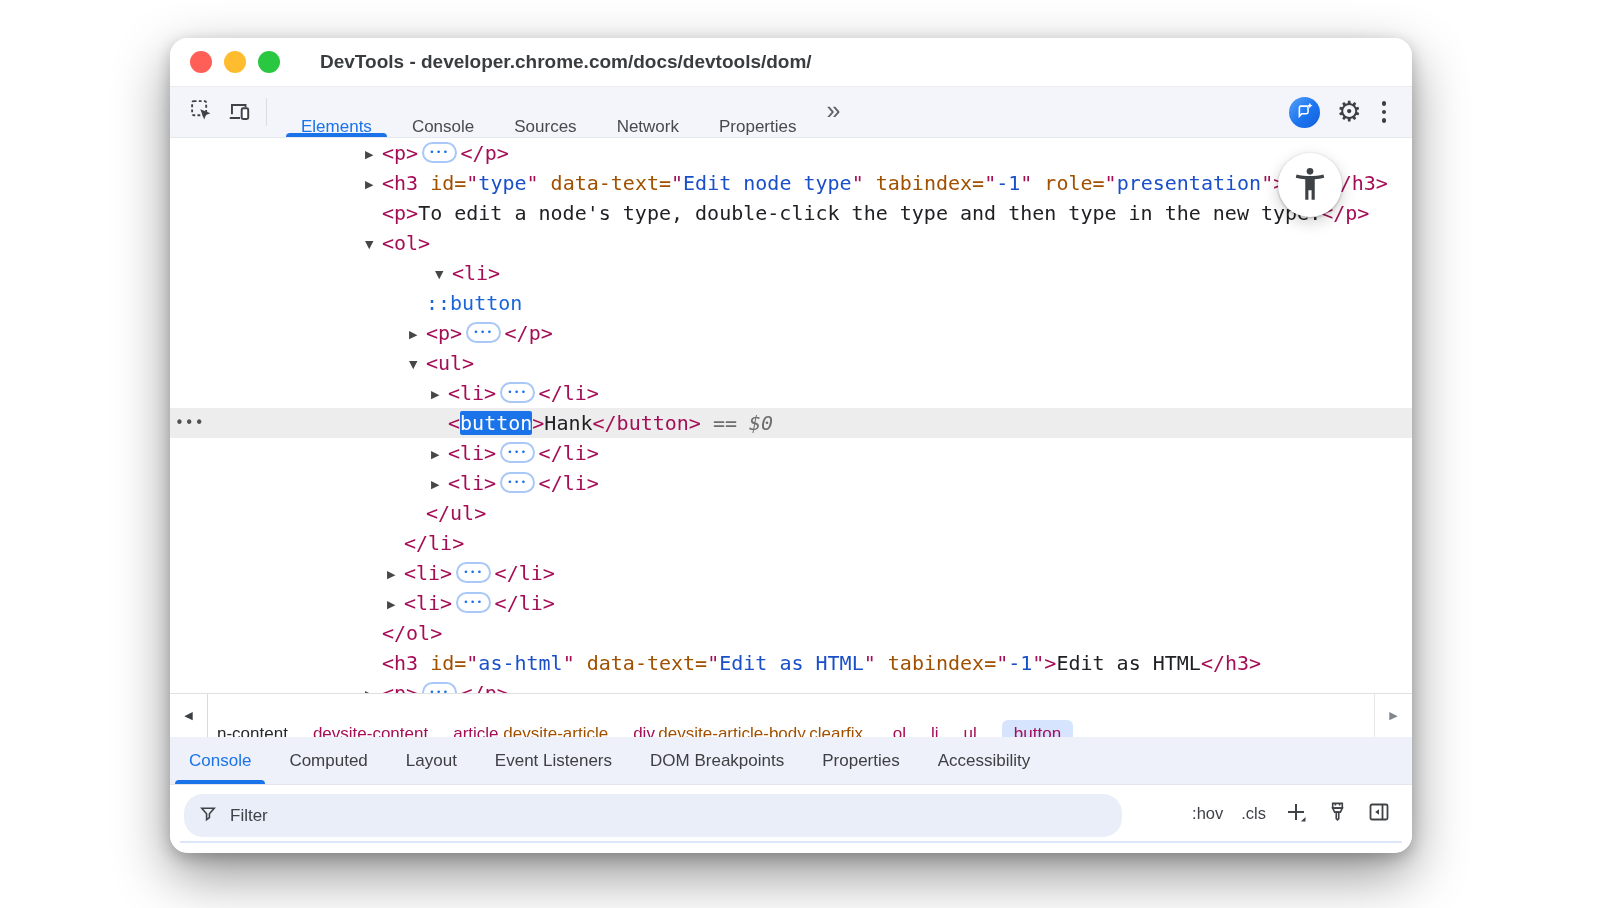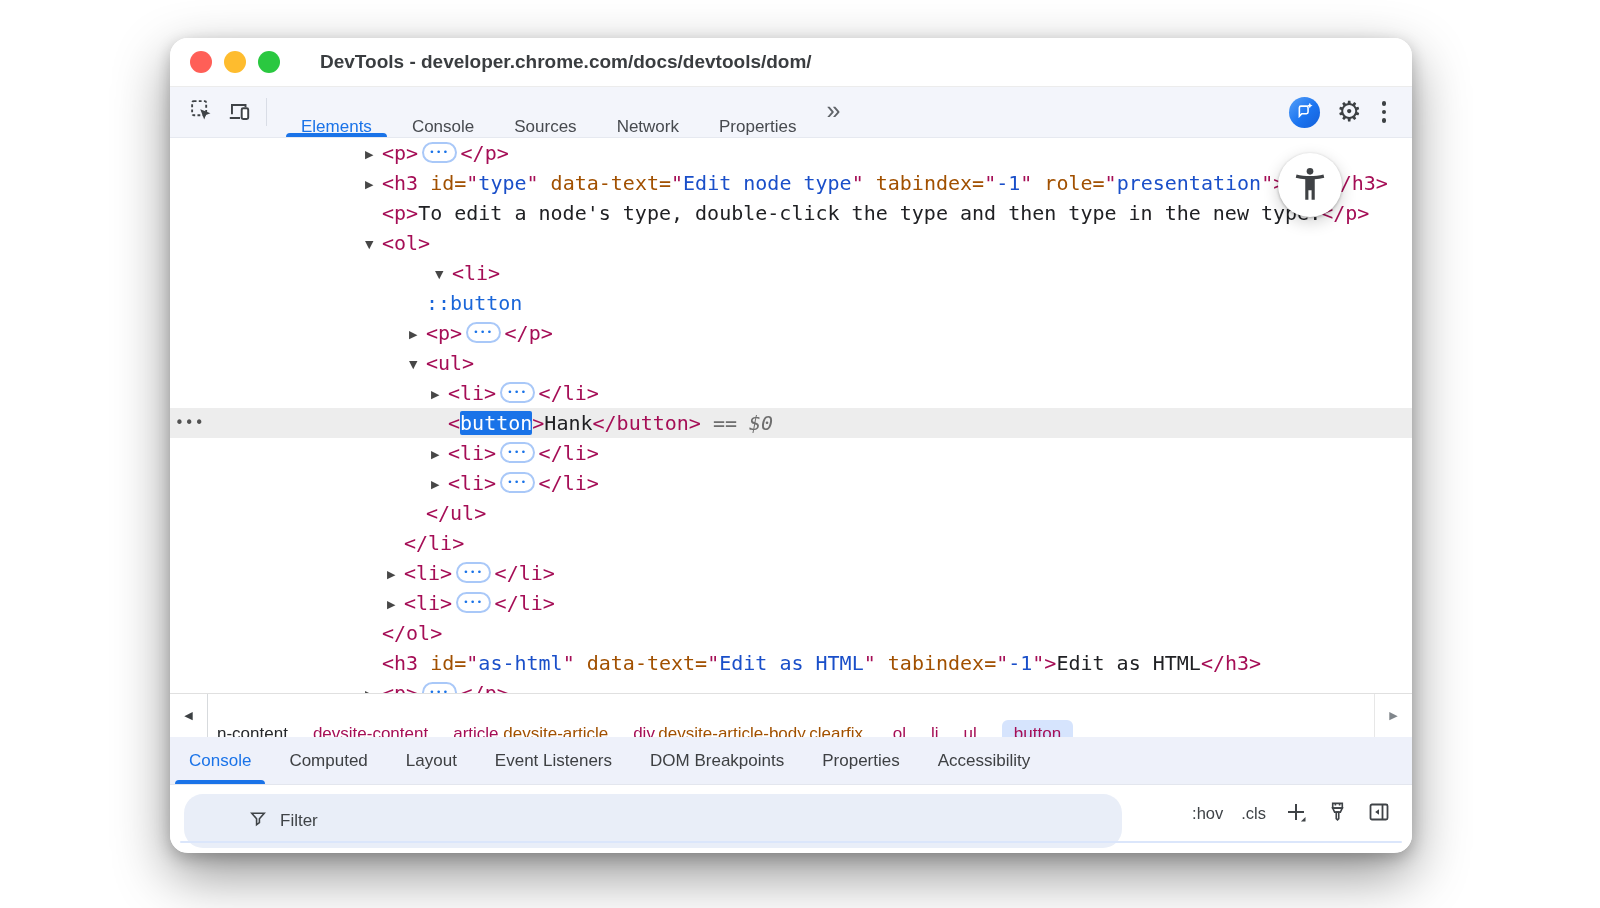--- a/index.html
+++ b/index.html
@@ -73,21 +73,21 @@
   .c-cls{color:var(--token-attr);}
   .c-plain{color:#26282b;}
   
   .side-tabs{height:48px;background:var(--sidetabs-bg);display:flex;align-items:stretch;border-bottom:1px solid #e3e6ee;box-sizing:border-box;}
   .stab{position:relative;display:flex;align-items:center;padding:0 19px;font-size:17px;color:#3e4043;cursor:pointer;}
   .stab .ul{position:absolute;left:5px;right:5px;bottom:0;height:4px;border-radius:4px 4px 0 0;background:var(--accent-blue);display:none;}
   .stab.active{color:var(--accent-blue);}
   .stab.active .ul{display:block;}
   
   .filter-bar{position:relative;height:67px;background:#fff;display:flex;align-items:flex-start;padding:9px 14px 0 14px;box-sizing:border-box;}
-  .filter-pill{width:938px;height:54px;border-radius:19px;background:var(--pill-bg);display:flex;align-items:center;padding-left:14px;gap:10px;box-sizing:border-box;justify-content:flex-end;}
+  .filter-pill{width:938px;height:43px;border-radius:19px;background:var(--pill-bg);display:flex;align-items:center;padding-left:14px;gap:10px;box-sizing:border-box;}
   .filter-pill input{border:none;background:transparent;outline:none;font-size:17px;color:#202124;width:840px;font-family:"Liberation Sans",sans-serif;}
   .filter-pill input::placeholder{color:#3f4347;opacity:1;}
   .fb-right{margin-left:auto;display:flex;align-items:center;gap:4px;height:38px;}
   .txt-btn{background:none;border:none;font-size:16.5px;color:#3f4347;padding:4px 7px;cursor:pointer;}
   .fb-icon{background:none;border:none;padding:3px 7px;cursor:pointer;display:flex;align-items:center;}
   .bottom-line{position:absolute;left:10px;right:10px;bottom:9px;height:2px;background:#dbe6fb;border-radius:2px;}
 </style>
 </head>
 <body>
 

